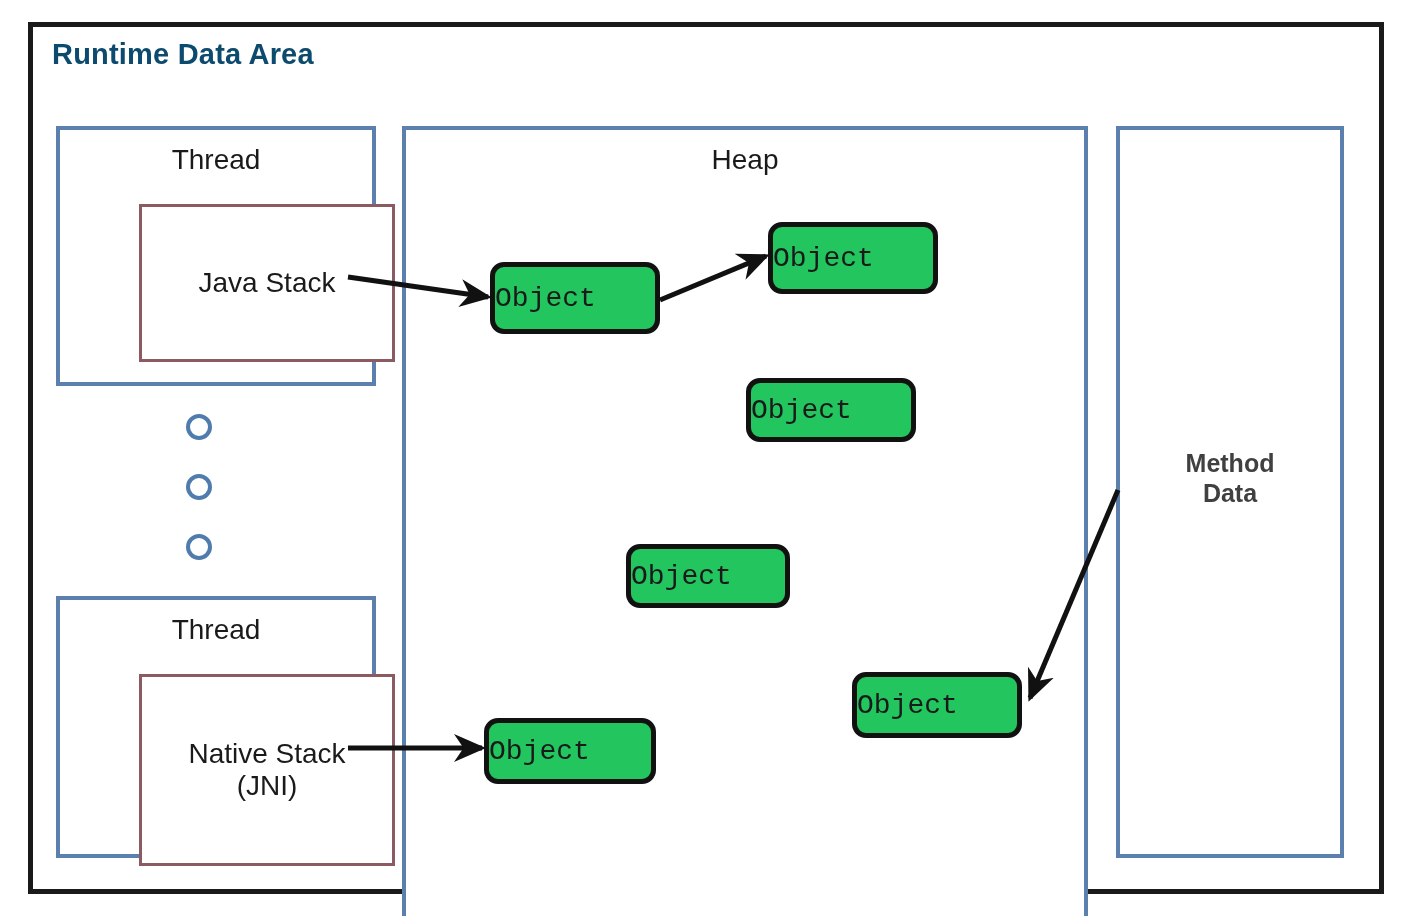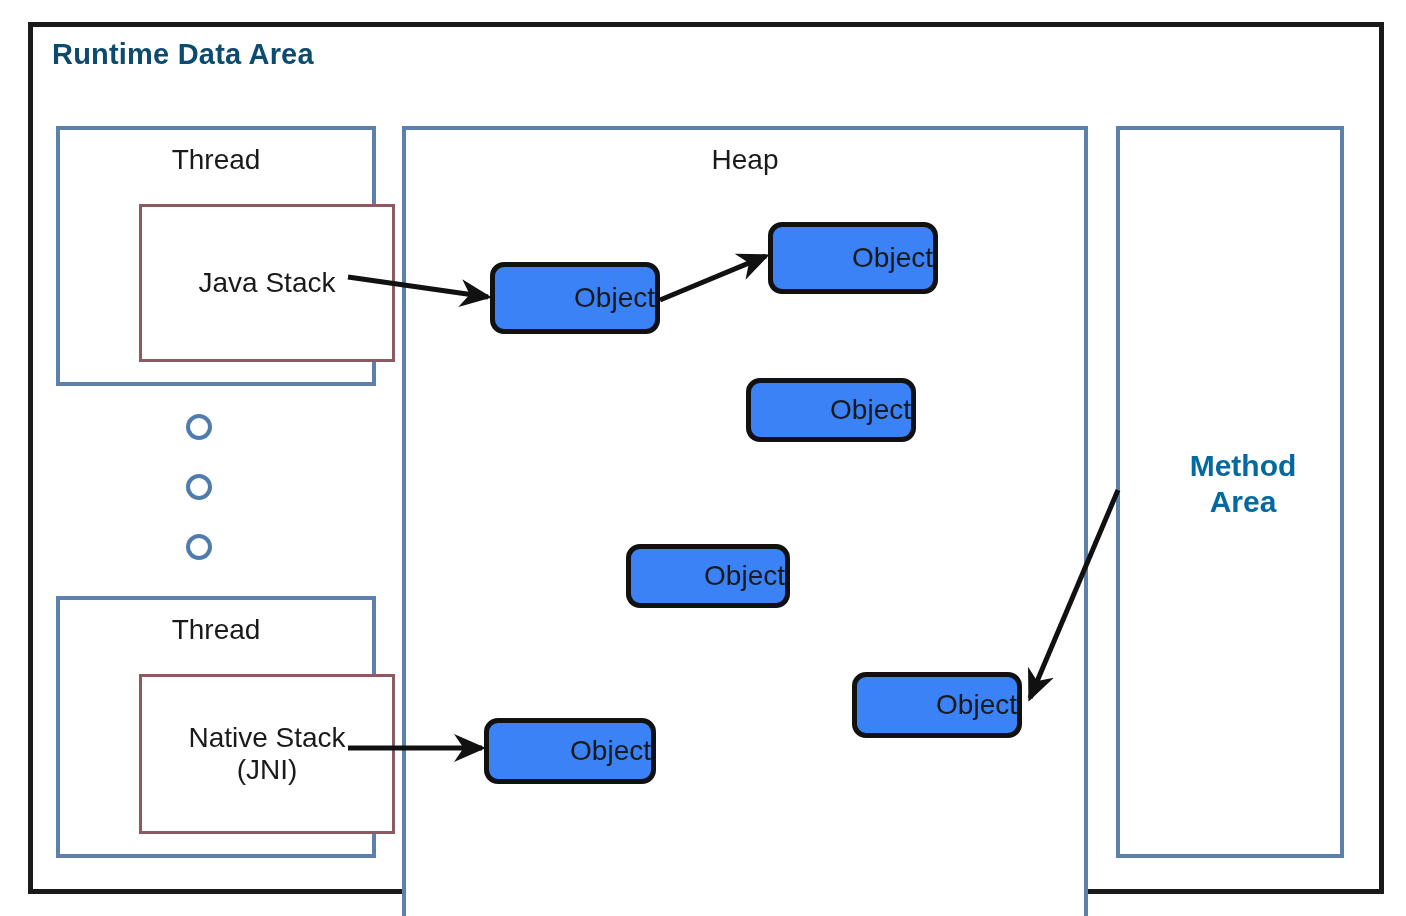--- a/index.html
+++ b/index.html
@@ -96,21 +96,21 @@
   #java-stack {
     left: 33px;
     top: 74px;
     width: 256px;
     height: 158px;
   }
   #native-stack {
     left: 33px;
     top: 74px;
     width: 256px;
-    height: 160px;
+    height: 192px;
   }
 
   
   .ellipsis-dots {
     position: absolute;
     left: 186px;
     top: 414px;
     width: 60px;
     height: 170px;
   }
@@ -143,39 +143,39 @@
     left: 1116px;
     top: 126px;
     width: 228px;
     height: 732px;
   }
   .method-label {
     position: absolute;
     width: 100%;
     text-align: center;
     top: 318px;
-    font-size: 30px;
+    font-size: 25px;
     font-weight: bold;
-    color: #0369a1;
+    color: #404040;
     line-height: 1.2;
-    padding-left: 13px;
   }
 
   
   .object-node {
     position: absolute;
     border: 5px solid #111111;
     border-radius: 14px;
-    background: #3b82f6;
+    background: #22c55e;
     box-sizing: border-box;
     display: flex;
     align-items: center;
-    justify-content: flex-end;
+    justify-content: flex-start;
     font-size: 28px;
     color: #1a1a1a;
+    font-family: Liberation Mono, monospace;
   }
 
   
   #arrow-layer {
     position: absolute;
     left: 0;
     top: 0;
     width: 1406px;
     height: 916px;
     pointer-events: none;
@@ -212,21 +212,21 @@
     </div>
   </div>
 
   <div class="blue-box" id="heap">
     <div class="region-title heap-label">Heap</div>
   </div>
 
   <div class="blue-box" id="method-area">
     <div class="method-label">
       <span>Method</span><br>
-      <span>Area</span>
+      <span>Data</span>
     </div>
   </div>
 
   <div id="object-nodes">
       <div class="object-node" style="left: 490px; top: 262px; width: 170px; height: 72px;">
         <span>Object</span>
       </div>
       <div class="object-node" style="left: 768px; top: 222px; width: 170px; height: 72px;">
         <span>Object</span>
       </div>

